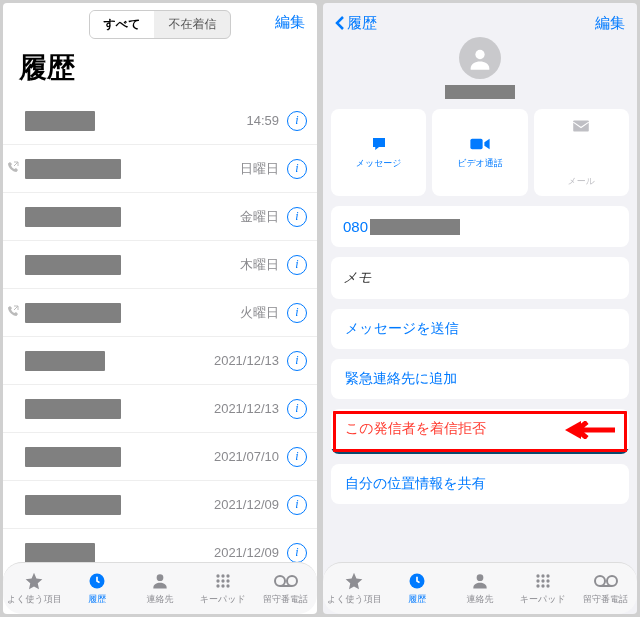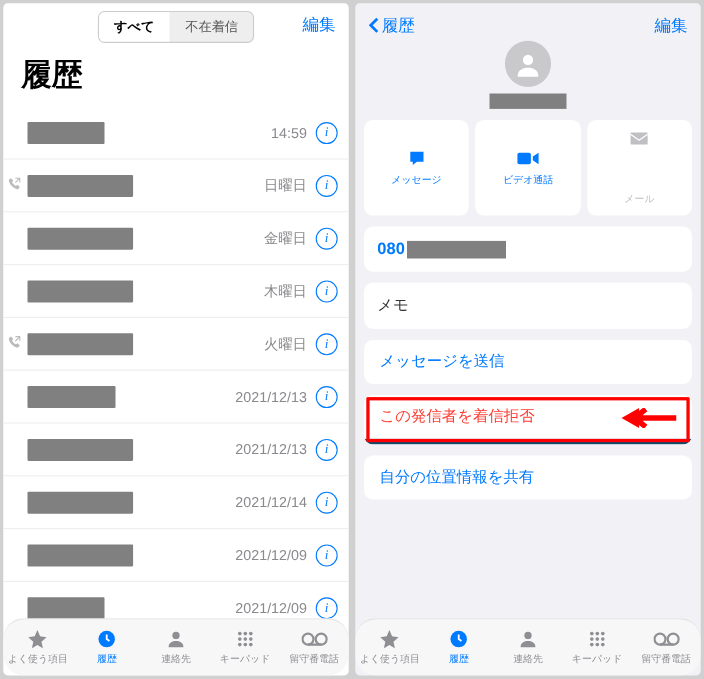--- a/index.html
+++ b/index.html
@@ -99,23 +99,23 @@
     display: flex; flex-direction: column; align-items: center;
     justify-content: center; padding: 8px 2px; gap: 4px;
     color: #007aff; font-size: 9px;
   }
   .act.disabled { color: #bfbfc4; gap: 40px; }
   .act .ai { height: 18px; display:flex; align-items:center; }
   .card {
     background: #fff; margin: 0 8px 10px; border-radius: 8px;
     padding: 12px; font-size: 14px;
   }
-  .phone-num { color: #007aff; font-size: 15px; font-weight: 700; display:flex; align-items:center;}
+  .phone-num { color: #007aff; font-size: 15px; font-weight: 400; display:flex; align-items:center;}
   .phone-num .mask { background:#808080; width:90px; height:16px; display:inline-block; margin-left:2px;}
-  .memo { color: #333; }
+  .memo { color: #333; font-style: italic; }
   .linklist { background:#fff; margin:0 8px 10px; border-radius:8px; overflow:hidden;}
   .linklist .li {
     padding: 11px 14px; font-size: 14px; color: #007aff;
     border-bottom: 5px solid #0c4a6e;
     position: relative;
   }
   .linklist .li:last-child { border-bottom: none; }
   .li.red { color: #ff3b30; }
   .highlight {
     position: absolute; border: 3px solid #ff0000;
@@ -181,21 +181,21 @@
       </div>
       <div class="row">
         <div class="name" style="width: 96px;"></div>
         <div class="spacer"></div>
         <div class="date">2021/12/13</div>
         <div class="info">i</div>
       </div>
       <div class="row">
         <div class="name" style="width: 96px;"></div>
         <div class="spacer"></div>
-        <div class="date">2021/12/14</div>
+        <div class="date">2021/07/10</div>
         <div class="info">i</div>
       </div>
       <div class="row">
         <div class="name" style="width: 96px;"></div>
         <div class="spacer"></div>
         <div class="date">2021/12/09</div>
         <div class="info">i</div>
       </div>
       <div class="row">
         <div class="name" style="width: 70px;"></div>
@@ -308,20 +308,23 @@
     </div>
   </div>
   <div class="card phone-num">
     <span>080</span>
       <span class="mask"></span>
   </div>
   <div class="card memo">メモ</div>
   <div class="linklist">
     <div class="li">メッセージを送信</div>
   </div>
+  <div class="linklist">
+    <div class="li">緊急連絡先に追加</div>
+  </div>
   <div class="linklist" style="position:relative;">
     <div class="li red">この発信者を着信拒否</div>
     <div class="highlight" style="left:2px; top:2px; right:2px; bottom:2px;"></div>
     <svg style="position:absolute; right:14px; top:12px;" width="50" height="18" viewBox="0 0 50 18">
         <path d="M50 9H12M12 9L22 1M12 9l10 8" stroke="#ff0000" stroke-width="5" fill="none"></path>
         <path d="M0 9L16 0v18z" fill="#ff0000"></path>
       </svg>
   </div>
   <div class="linklist">
     <div class="li">自分の位置情報を共有</div>

